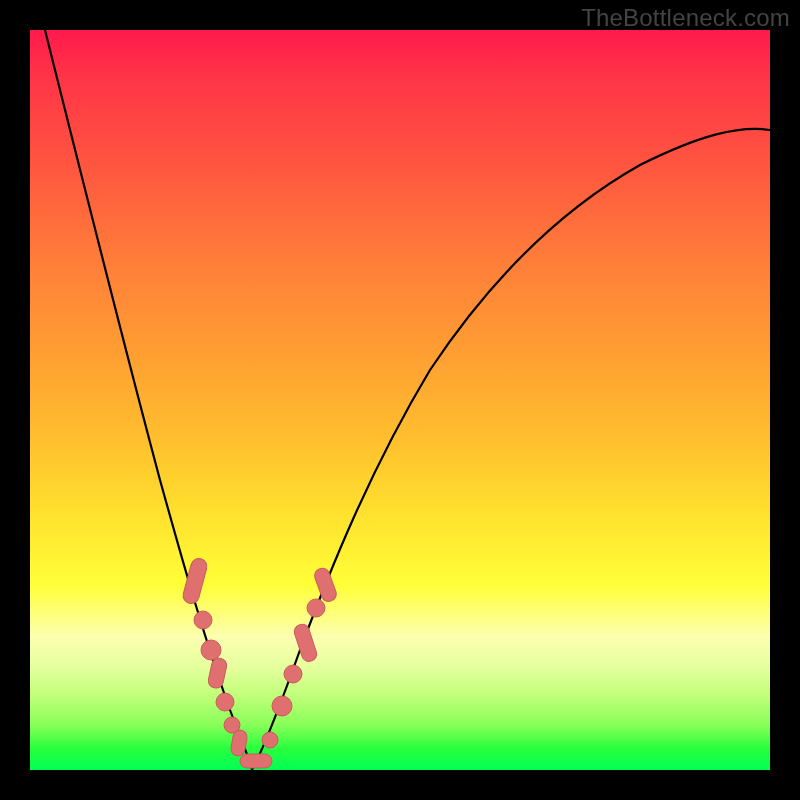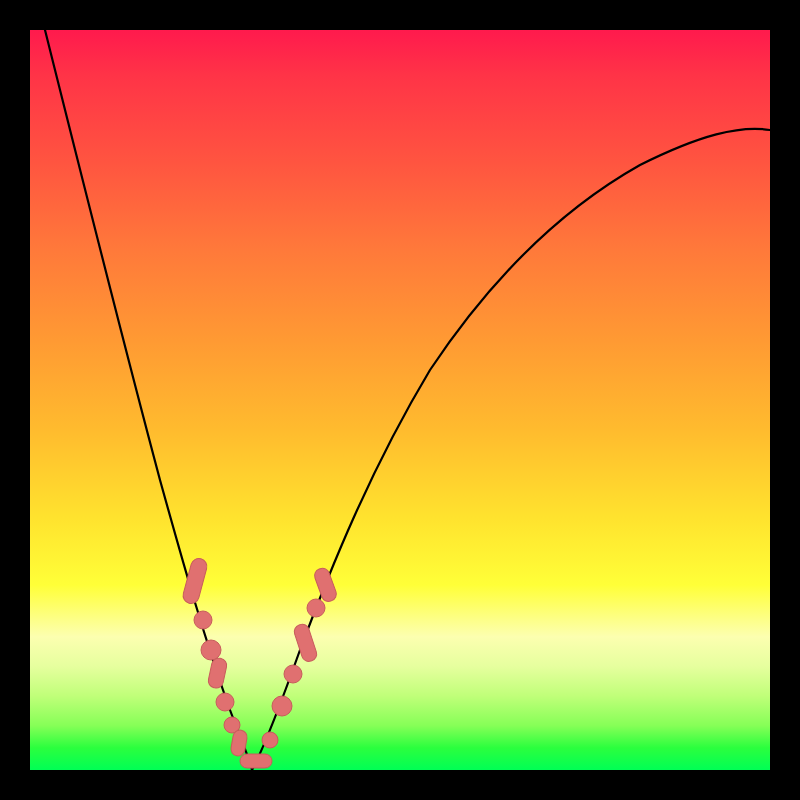--- a/index.html
+++ b/index.html
@@ -74,20 +74,21 @@
   .pill {
     fill: #e07070;
     stroke: #c85c5c;
     stroke-width: 1;
   }
 </style>
 </head>
 <body>
 
 <div class="canvas">
+  <div class="watermark">TheBottleneck.com</div>
   <div class="plot-area">
     <svg class="overlay" viewBox="0 0 740 740">
 
       <path class="curve" d="M 15 0
            C 45 120, 90 300, 130 450
            C 155 540, 175 610, 200 680
            C 212 712, 220 730, 222 740"></path>
 
       <path class="curve" d="M 222 740
            C 230 725, 245 690, 270 620

